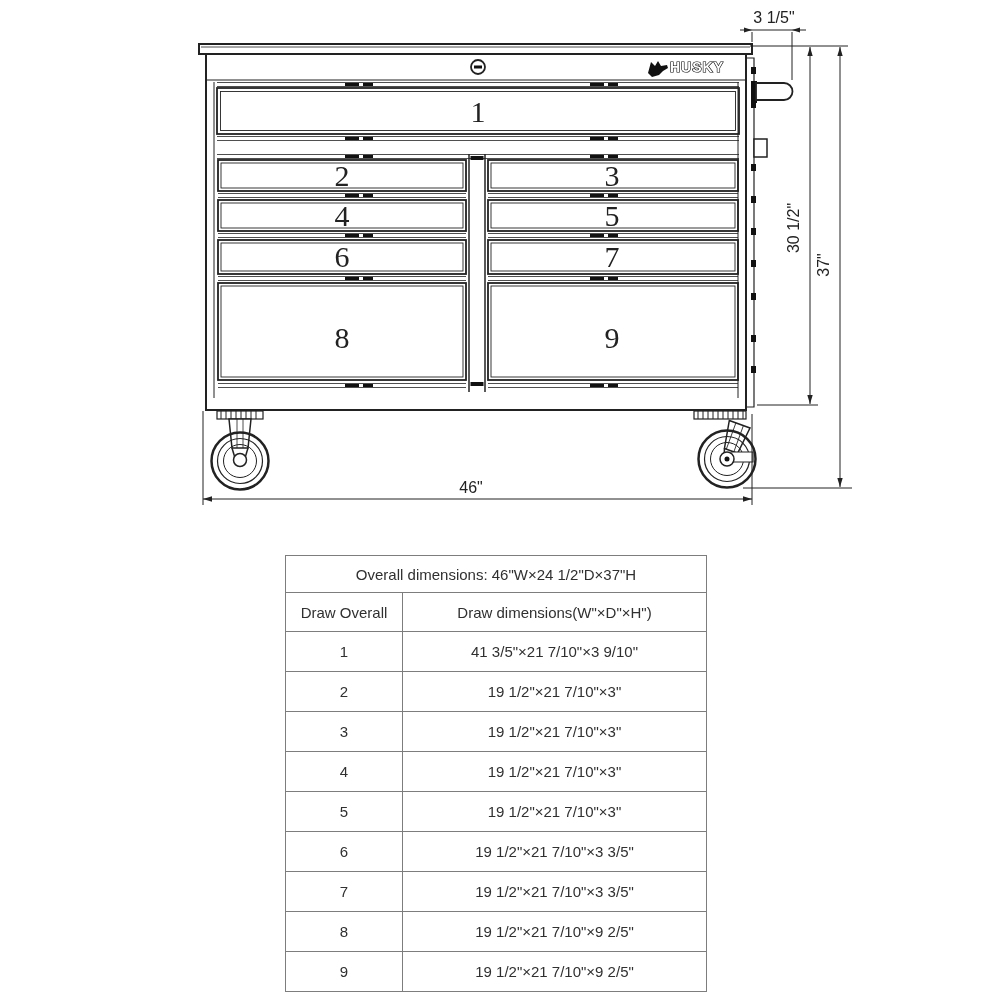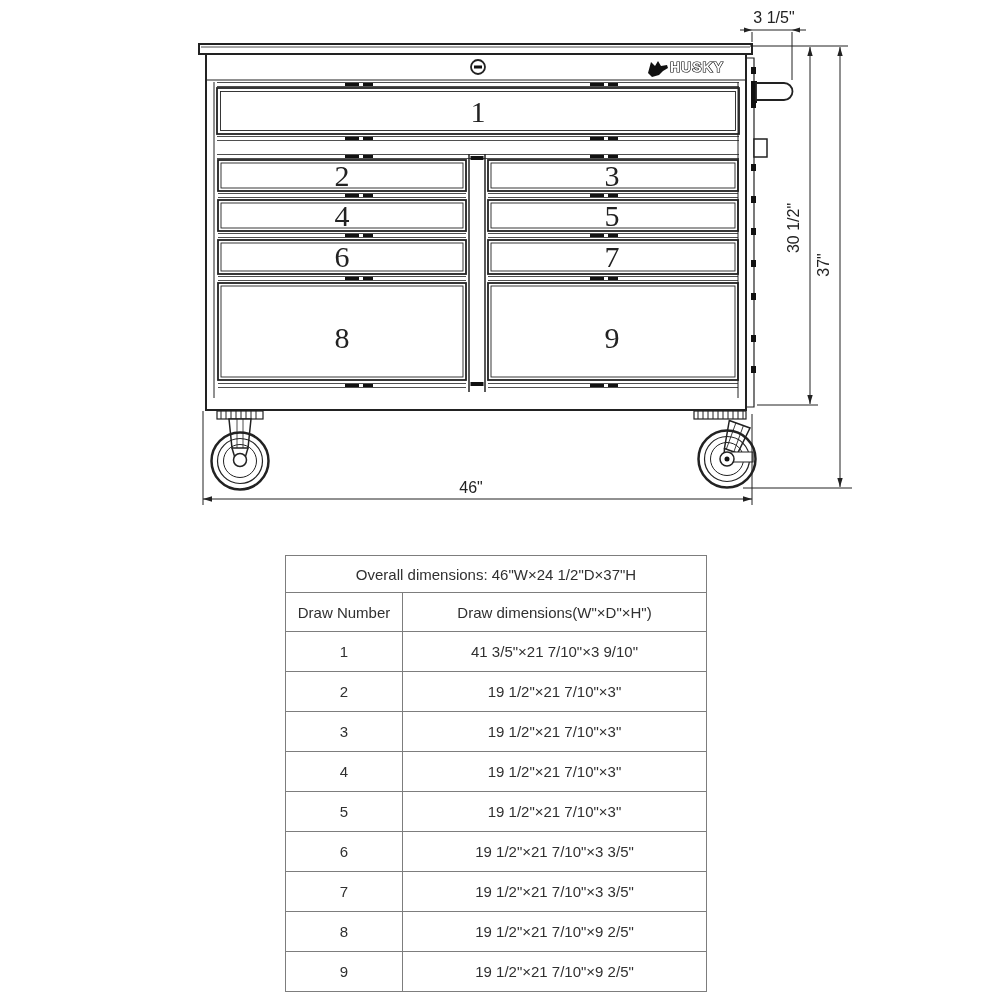--- a/index.html
+++ b/index.html
@@ -308,21 +308,21 @@
 <table class="dim-table">
   <colgroup>
         <col class="c1">
         <col class="c2">
       </colgroup>
   <tbody>
     <tr>
       <td class="h-title" colspan="2">Overall dimensions: 46"W×24 1/2"D×37"H</td>
     </tr>
     <tr>
-      <td class="h-cols">Draw Number</td>
+      <td class="h-cols">Draw Overall</td>
       <td class="h-cols">Draw dimensions(W"×D"×H")</td>
     </tr>
     <tr>
       <td class="d-row">1</td>
       <td class="d-row">41 3/5"×21 7/10"×3 9/10"</td>
     </tr>
     <tr>
       <td class="d-row">2</td>
       <td class="d-row">19 1/2"×21 7/10"×3"</td>
     </tr>

